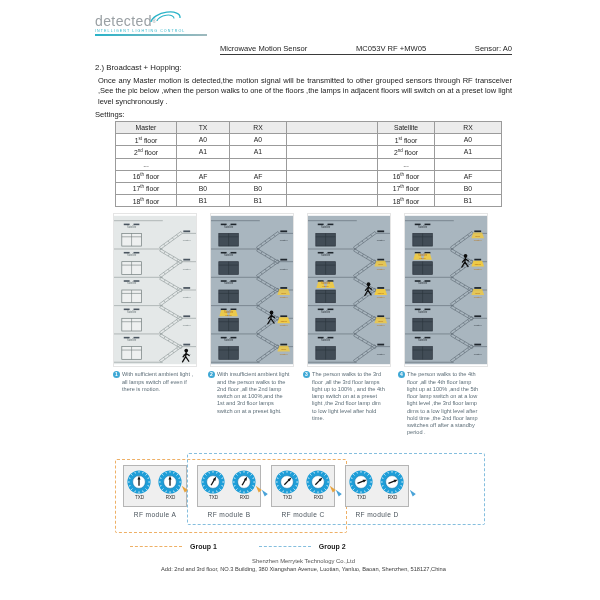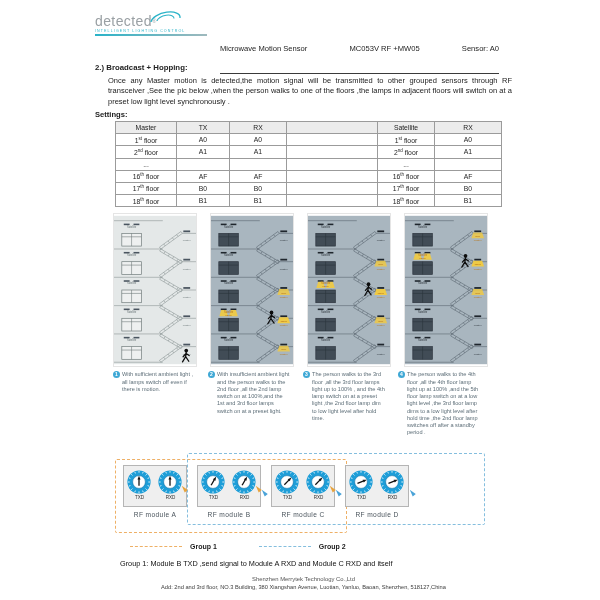--- a/index.html
+++ b/index.html
@@ -7,26 +7,26 @@
   .page{box-sizing:border-box;width:600px;height:600px;padding:14px 88px 0 95px;position:relative;}
 
   
   .hdr{position:relative;height:42px;}
   .logo{position:absolute;left:0;top:0;width:120px;}
   .logo-word{font-size:14px;color:#9aa0a4;letter-spacing:.4px;position:relative;line-height:14px;}
   .logo-reg{font-size:6px;vertical-align:top;color:#9aa0a4;}
   .logo-arcs{position:absolute;left:52px;top:-5px;pointer-events:none;}
   .logo-tag{font-size:3.6px;color:#2ab3c8;letter-spacing:1.1px;margin-top:1px;white-space:nowrap;}
   .logo-bar{height:2px;width:112px;margin-top:1px;background:linear-gradient(to right,#2ab3c8,#9fb9bd);}
-  .hdr-rule{position:absolute;left:125px;right:13px;top:30px;display:flex;justify-content:space-between;align-items:flex-end;border-bottom:1px solid #3a3a3a;padding-bottom:20px;}
+  .hdr-rule{position:absolute;left:125px;right:0;top:30px;display:flex;justify-content:space-between;align-items:flex-end;border-bottom:1px solid #3a3a3a;padding-bottom:1px;}
   .hdr-rule span{font-size:7.6px;color:#1c1c1c;white-space:nowrap;}
 
-  .sec-title{font-size:7.8px;font-weight:bold;margin:7px 0 4px 0;}
-  .para{font-size:7.5px;line-height:1.38;text-align:justify;margin-left:13px;}
-  .settings{font-size:7.6px;font-weight:bold;margin:3px 0 2px 0;}
+  .sec-title{font-size:7.8px;font-weight:normal;margin:7px 0 4px 0;}
+  .para{font-size:7.5px;line-height:1.38;text-align:justify;margin-left:3px;}
+  .settings{font-size:7.6px;font-weight:normal;margin:3px 0 2px 0;}
 
   
   table.set{border-collapse:collapse;margin-left:20px;table-layout:fixed;}
   table.set th,table.set td{border:1px solid #9b9b9b;font-size:6.8px;font-weight:normal;text-align:center;padding:1.5px 2px;height:8px;color:#1c1c1c;}
   table.set th{background:#ececec;}
   table.set sup,.ftr sup{font-size:4.5px;}
 
   
   .panels{display:flex;gap:13px;margin:6px 0 0 18px;}
   .floor-panel{width:82px;height:152px;display:block;border:1px solid rgba(0,0,0,.10);}
@@ -957,21 +957,20 @@
   </div>
 
   <div class="legend">
     <span class="swatch" id="sw1" style="border-top-color: rgb(238, 176, 102);"></span>
     <span>Group 1</span>
     <span class="swatch lg2" id="sw2" style="border-top-color: rgb(132, 190, 222);"></span>
     <span>Group 2</span>
   </div>
 
   <div class="notes">
-    <div>Group 1: Module B TXD ,send signal to Module A RXD and Module C RXD and itself</div>
   </div>
 
   <div class="ftr">
     <div class="company">Shenzhen Merrytek Technology Co.,Ltd</div>
     <div class="address">Add: 2nd and 3rd floor, NO.3 Building, 380 Xiangshan Avenue, Luotian, Yanluo, Baoan, Shenzhen, 518127,China</div>
 
   </div>
 
 </div>
 

